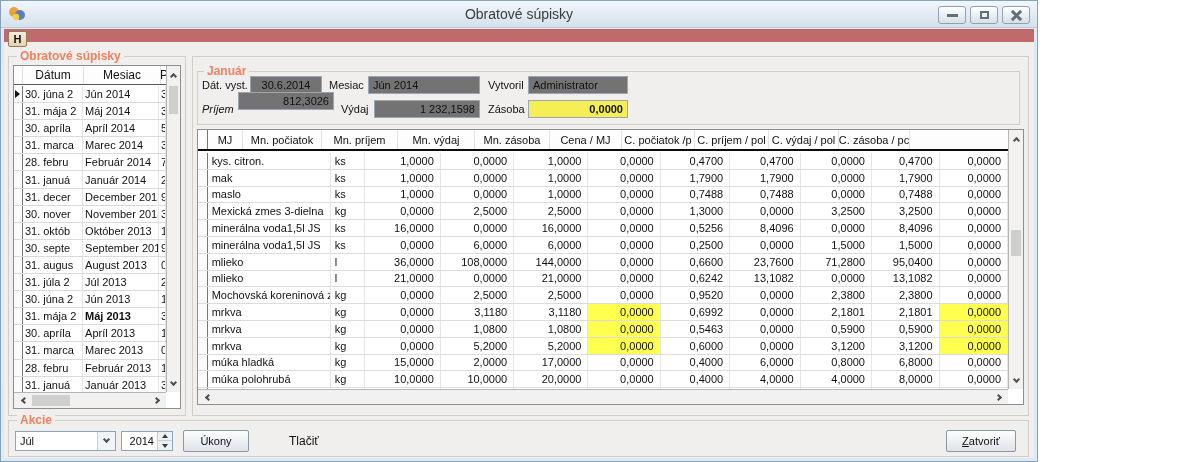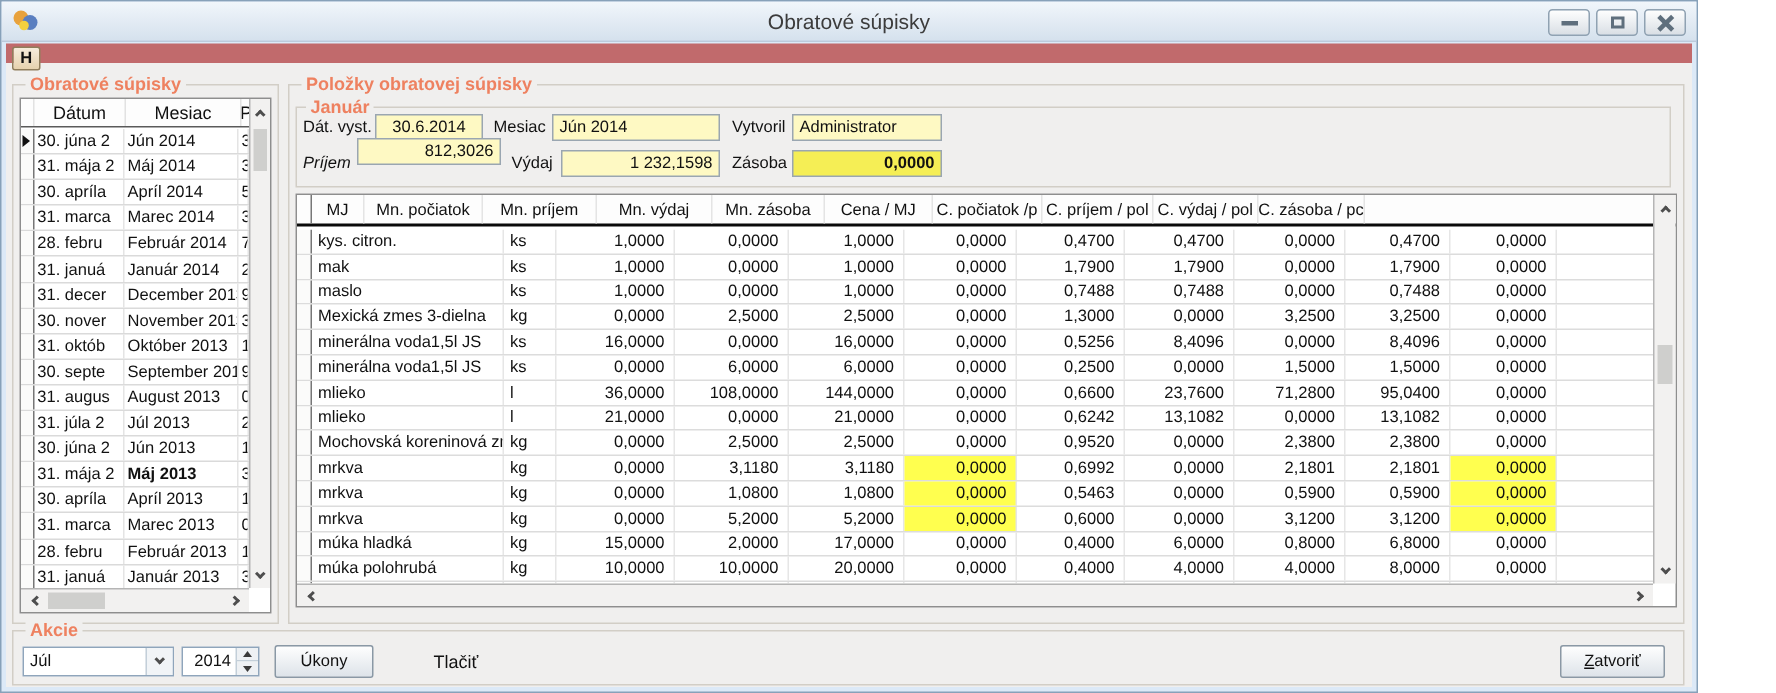--- a/index.html
+++ b/index.html
@@ -2,21 +2,21 @@
 <html style="--accent: #c16a6c; --grp: #ee8160; --hl: #ffff4f; --fieldhl: #f5ee55;"><head>
 <meta charset="utf-8">
 <style>
   :root{
     --accent:#c16a6c; --grp:#ee8160; --hl:#ffff4f; --fieldhl:#f5ee55;
     --clientbg:#f0efee;
   }
   *{box-sizing:border-box;}
   html,body{margin:0;padding:0;}
   body{width:1184px;height:462px;font-family:"Liberation Sans",sans-serif;font-size:11px;color:#111;background:#fff;}
-  .win{position:relative;width:1132px;height:462px;border:1px solid #87a1b9;background:#dcE9f7;overflow:hidden;}
+  .win{position:relative;width:1038px;height:462px;border:1px solid #87a1b9;background:#dcE9f7;overflow:hidden;}
   
   .titlebar{position:absolute;left:0;top:0;right:0;height:27px;background:linear-gradient(#f1f6fb,#d5e1ed);border-bottom:1px solid #bccadb;}
   .app-icon{position:absolute;left:6px;top:4px;width:20px;height:18px;}
   .title{position:absolute;left:0;right:0;top:0;height:27px;line-height:26px;text-align:center;font-size:14px;color:#3c3c3c;}
   .winbtns{position:absolute;right:7px;top:5px;display:flex;gap:4px;}
   .wbtn{width:28px;height:18px;border:1px solid #90a2b2;border-radius:3px;background:linear-gradient(#fefefe,#d9dfe5);display:flex;align-items:center;justify-content:center;cursor:default;}
   .g-min{width:11px;height:3px;background:#5f6f7d;}
   .g-res{width:9px;height:8px;border:2px solid #5f6f7d;}
   .g-x{position:relative;width:11px;height:11px;}
   .g-x:before,.g-x:after{content:"";position:absolute;left:-1px;top:4px;width:13px;height:3px;background:#5f6f7d;}
@@ -42,21 +42,21 @@
   .ltbody{position:absolute;left:0;top:20px;right:14px;bottom:16px;overflow:hidden;}
   .lrow{display:flex;height:17.1px;border-bottom:1px solid #dadada;align-items:center;}
   .lcell{height:100%;display:flex;align-items:center;border-right:1px solid #e4e4e4;overflow:hidden;white-space:nowrap;padding-left:2px;}
   .lcell.sel{padding:0;justify-content:center;border-right:1px solid #777;background:#fbfbfa;}
   .tri{width:0;height:0;border-left:5px solid #111;border-top:4px solid transparent;border-bottom:4px solid transparent;}
   .lvscroll{position:absolute;right:0;top:0;width:14px;bottom:16px;border-left:1px solid #b5b5b5;background:#f2f1f0;}
   .lhscroll{position:absolute;left:0;right:14px;bottom:0;height:16px;border-top:1px solid #b5b5b5;background:#f2f1f0;}
   
   .udaje{position:absolute;left:4px;top:14px;right:8px;height:54px;border:1px solid #d2cec6;}
   .ulab{position:absolute;font-size:11px;color:#111;line-height:18px;white-space:nowrap;}
-  .fld{position:absolute;height:18px;border:1px solid #9aa6b1;background:#fef9c3;font-size:11px;line-height:16px;padding:0 4px;overflow:hidden;white-space:nowrap;}
+  .fld{position:absolute;height:18px;border:1px solid #9aa6b1;background:#737373;font-size:11px;line-height:16px;padding:0 4px;overflow:hidden;white-space:nowrap;}
   .fld.r{text-align:right;} .fld.c{text-align:center;}
   .fld.ylw{background:var(--fieldhl);font-weight:bold;}
   
   .itable{position:absolute;left:4px;top:72px;right:4px;height:276px;border:1px solid #8e8e8e;background:#fff;}
   .ithead{display:flex;height:21px;border-bottom:2px solid #0a0a0a;background:#fdfdfd;}
   .ihc{height:100%;display:flex;align-items:center;justify-content:center;border-right:1px solid #e4e4e4;overflow:hidden;white-space:nowrap;font-size:11px;}
   .ihc.sel{border-right:1px solid #777;}
   .ihc.fill{flex:1;border-right:none;}
   .itbody{position:absolute;left:0;top:23px;right:15px;bottom:15px;overflow:hidden;}
   .irow{display:flex;height:16.8px;border-bottom:1px solid #dcdcdc;}
@@ -248,21 +248,20 @@
             </span>
           <span class="sthumb" style="left:18px;top:2px;width:38px;height:11px;"></span>
           <span class="sbtn" style="right:2px;top:0;width:14px;height:15px;">
               <span class="chev c-right"></span>
             </span>
         </div>
       </div>
     </div>
 
     <div class="grp" style="left:188px;top:14px;right:5px;height:360px;">
-      <span class="grplabel">Položky obratovej súpisky</span>
 
       <div class="udaje">
         <span class="grplabel" style="left:6px;">Január</span>
         <span class="ulab" style="left:4px;top:4px;">Dát. vyst.</span>
         <div class="fld c" style="left:52px;top:4px;width:72px;">30.6.2014</div>
         <span class="ulab" style="left:131px;top:4px;">Mesiac</span>
         <div class="fld" style="left:170px;top:4px;width:112px;">Jún 2014</div>
         <span class="ulab" style="left:290px;top:4px;">Vytvoril</span>
         <div class="fld" style="left:330px;top:4px;width:100px;">Administrator</div>
         <span class="ulab" style="left:4px;top:28px;font-style:italic;">Príjem</span>

